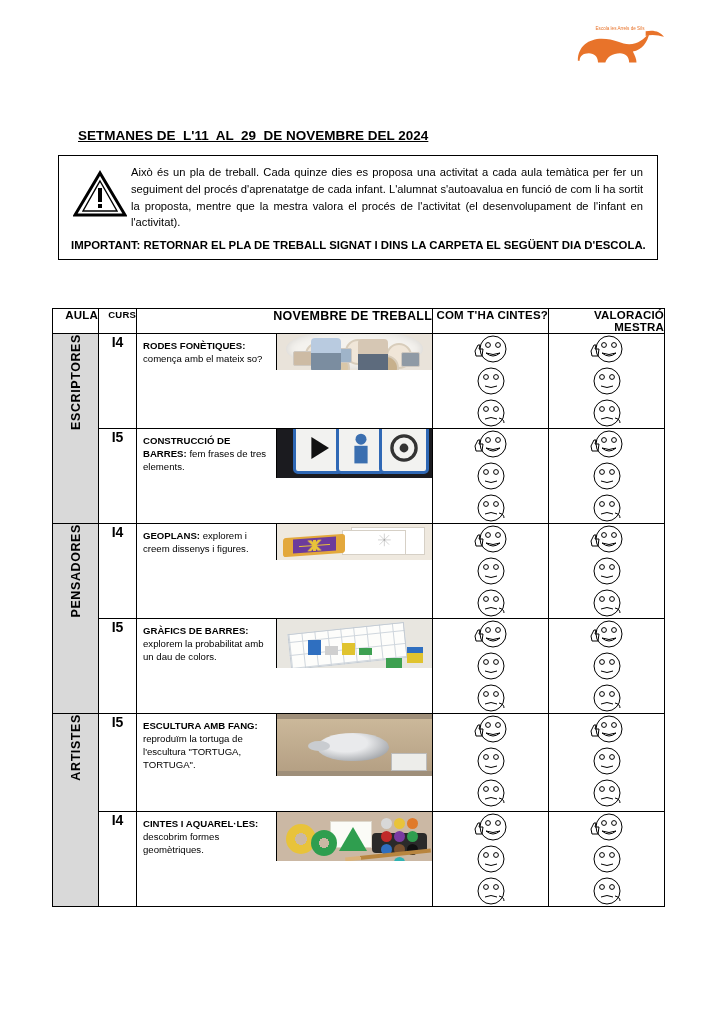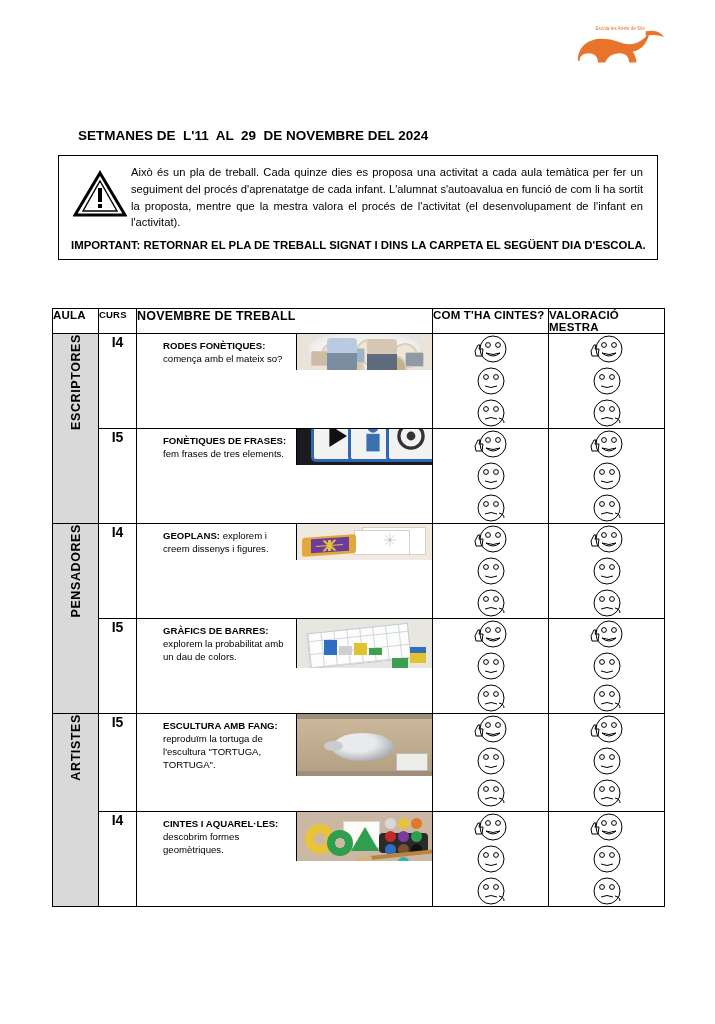--- a/index.html
+++ b/index.html
@@ -43,20 +43,21 @@
     text-decoration: underline;
     white-space: pre;
   }
   .subtitle {
     position: absolute;
     left: 78px;
     top: 128px;
     font-size: 13.5px;
     font-weight: bold;
     white-space: pre;
+    text-decoration: underline;
   }
 
   
   .notice {
     position: absolute;
     left: 58px;
     top: 155px;
     width: 600px;
     border: 1px solid #000;
     box-sizing: border-box;
@@ -95,21 +96,21 @@
     width: 612px;
     border-collapse: collapse;
     table-layout: fixed;
   }
   table.plan td, table.plan th {
     border: 1px solid #000;
     vertical-align: top;
     padding: 0;
   }
   .hdr {
-    text-align: left;
+    text-align: right;
     font-weight: bold;
     vertical-align: middle;
     padding: 7px 2px;
     font-size: 11.5px;
     letter-spacing: 0.2px;
   }
   .hdr.small { font-size: 9.5px; }
   .hdr.prop { font-size: 12.5px; }
 
   col.c-aula  { width: 46px; }
@@ -143,21 +144,20 @@
     display: flex;
     align-items: stretch;
     height: 100%;
   }
   .prop-text {
     flex: 0 0 139px;
     font-size: 9.6px;
     line-height: 1.35;
     padding: 6px 5px 4px 6px;
     box-sizing: border-box;
-    margin-left: 20px;
   }
   .prop-text b { font-weight: bold; }
   .photo {
     flex: 1 1 auto;
     border-left: 1px solid #000;
     position: relative;
     overflow: hidden;
   }
   .face-cell {
     vertical-align: middle;
@@ -428,21 +428,21 @@
             </svg>
           </div>
         </td>
       </tr>
 
       <tr style="height:90px">
         <td class="curs-cell">I5</td>
         <td class="prop-cell">
           <div class="prop-inner">
             <div class="prop-text">
-              <b>FONÈTIQUES DE FRASES:</b> 
+              <b>CONSTRUCCIÓ DE BARRES:</b> 
               <span>fem frases de tres elements.</span>
             </div>
             <div class="photo">
               <div class="ph ph2">
                 <div class="frame">
                     <div class="baby"></div>
                     <div class="stripe"></div>
                   </div>
                 <div class="pcard" style="left:10%"><svg viewBox="0 0 40 40" width="100%" height="100%">
                       <path d="M14 10 L30 20 L14 30 Z" fill="#111"></path>

